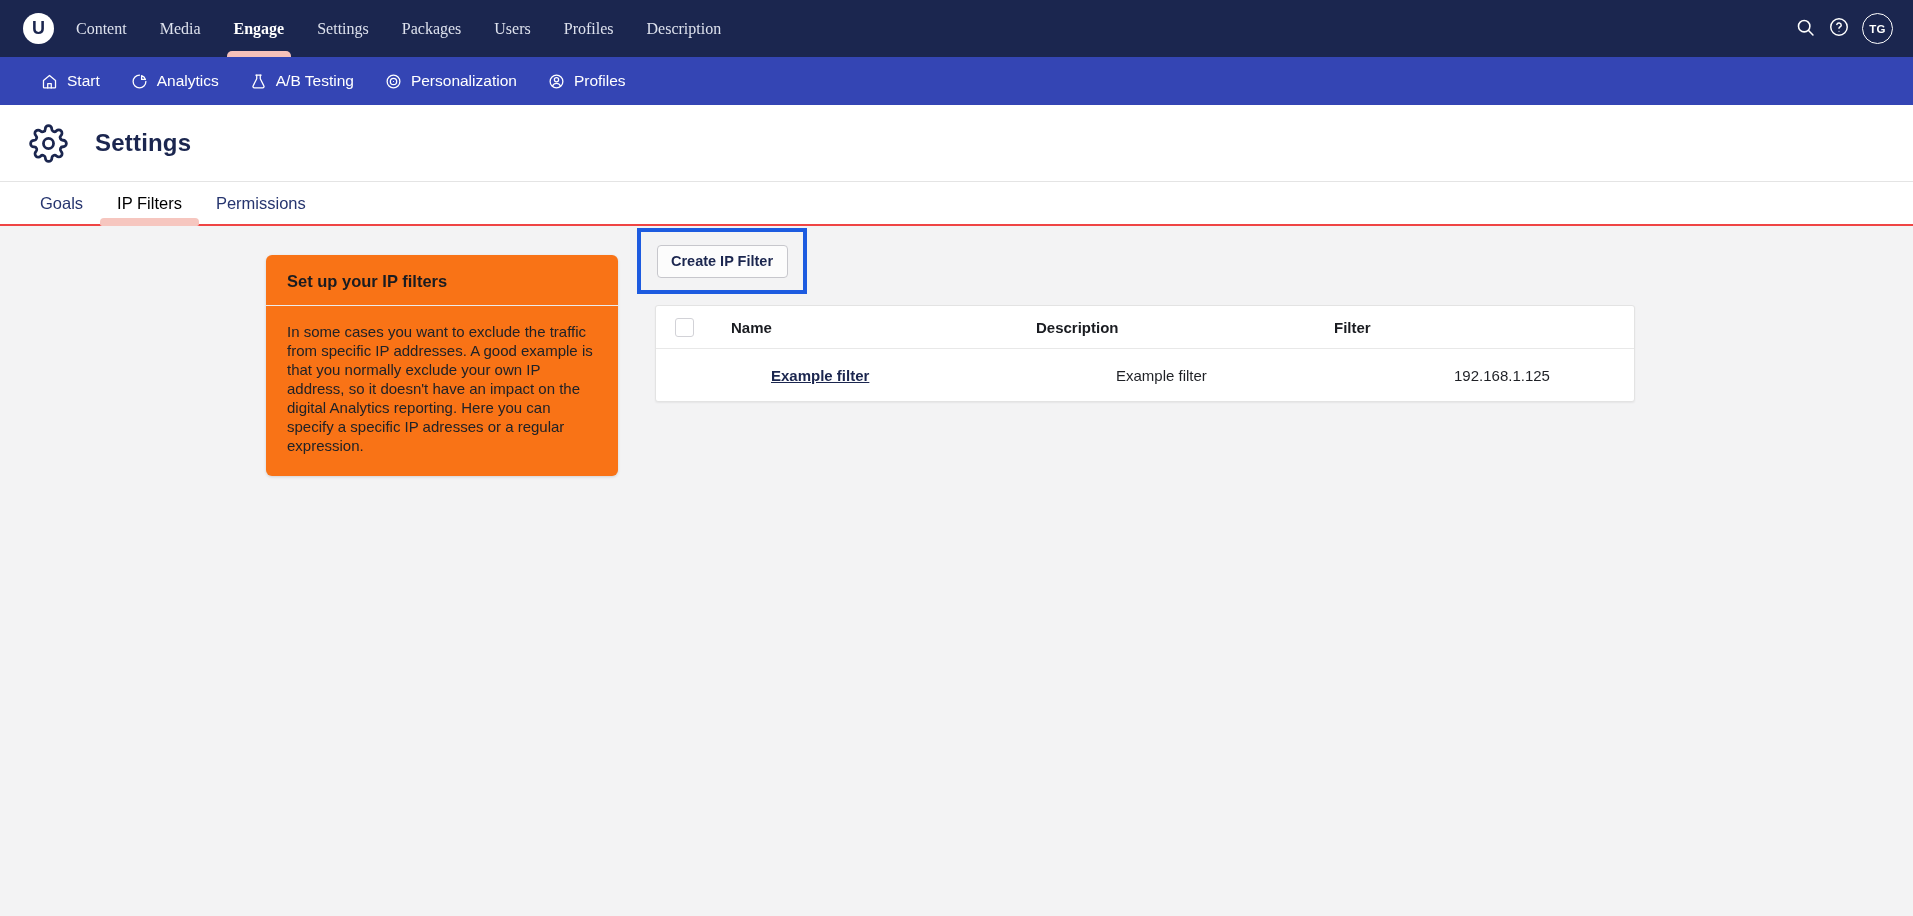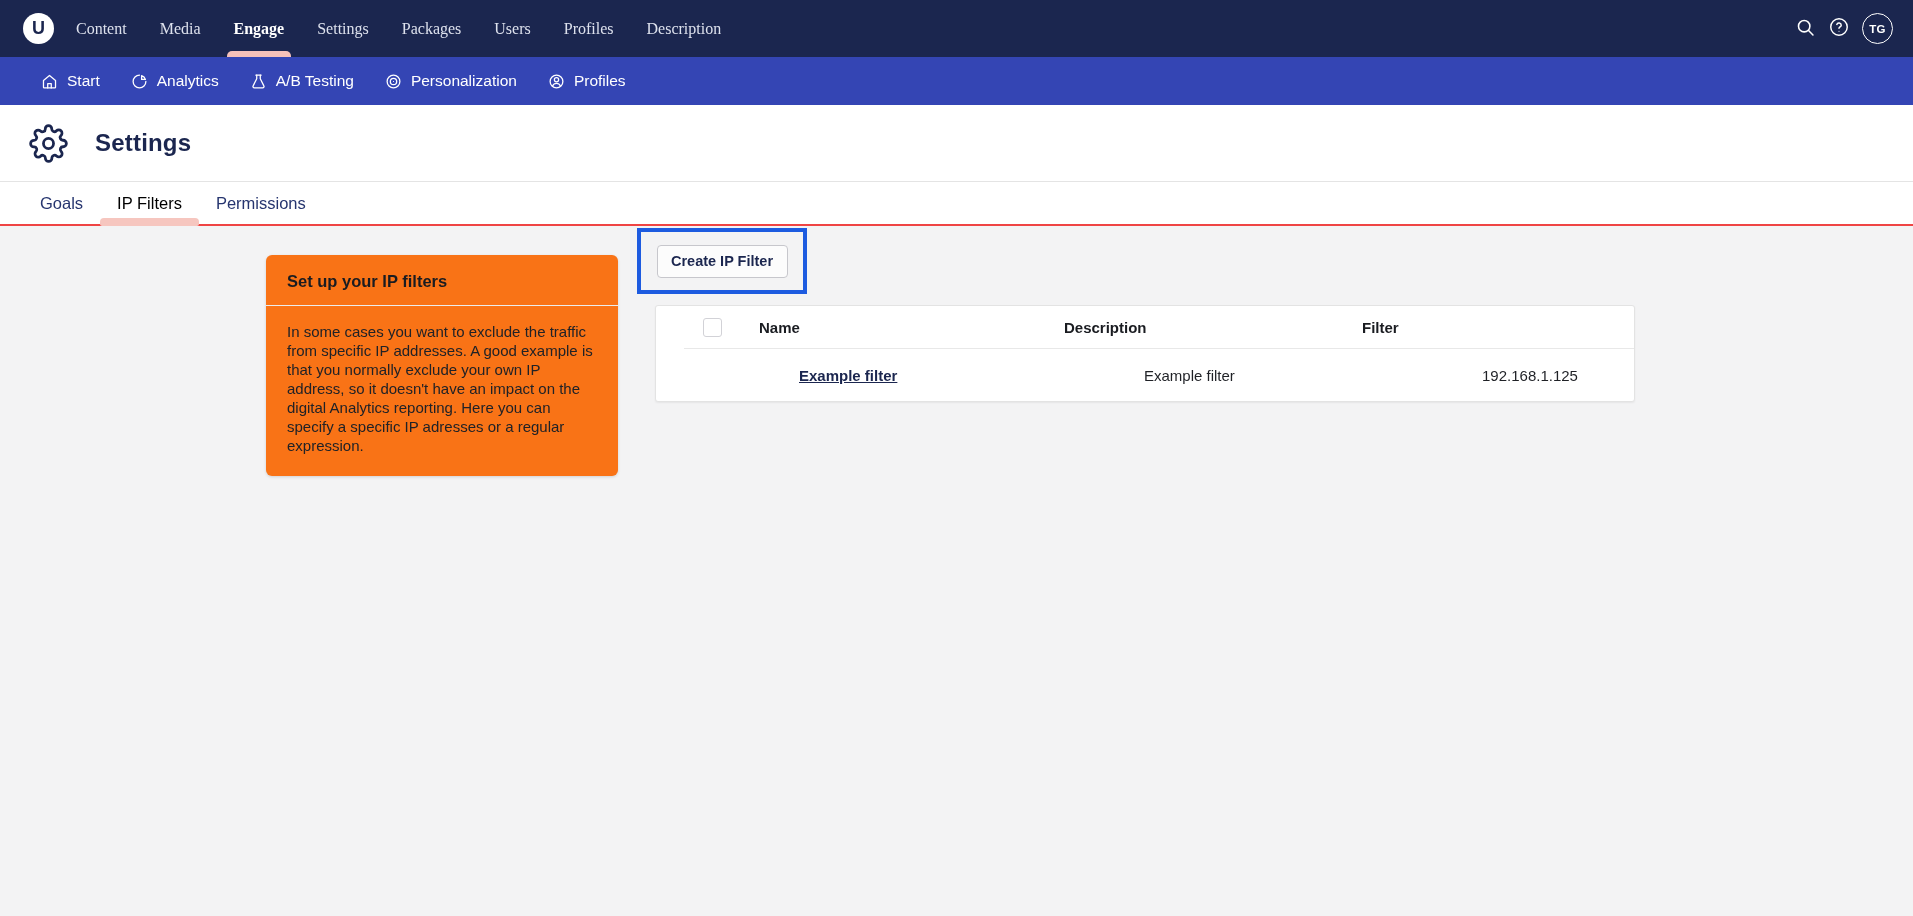--- a/index.html
+++ b/index.html
@@ -116,21 +116,20 @@
     background:#fcfcfc; border:1px solid #c7c7cc; border-radius:4px;
     font-family:"Liberation Sans", sans-serif;
     font-size:14.5px; font-weight:700; color:#1b264f;
     cursor:pointer;
   }
 
   .filters-table {
     position:absolute; left:655px; top:79px; width:980px;
     background:#ffffff; border:1px solid #e3e3e3; border-radius:3px;
     box-shadow:0 1px 2px rgba(0,0,0,.06);
-    padding-left:28px;
   }
   .thead, .trow {
     display:grid; grid-template-columns:56px 305px 298px 1fr;
     align-items:center; padding-left:19px;
   }
   .thead {
     height:43px; border-bottom:1px solid #e8e8e8;
     font-weight:700; font-size:15px; color:#1a1c21;
   }
   .trow { height:52px; font-size:15px; color:#1f2126;gap:40px; }

